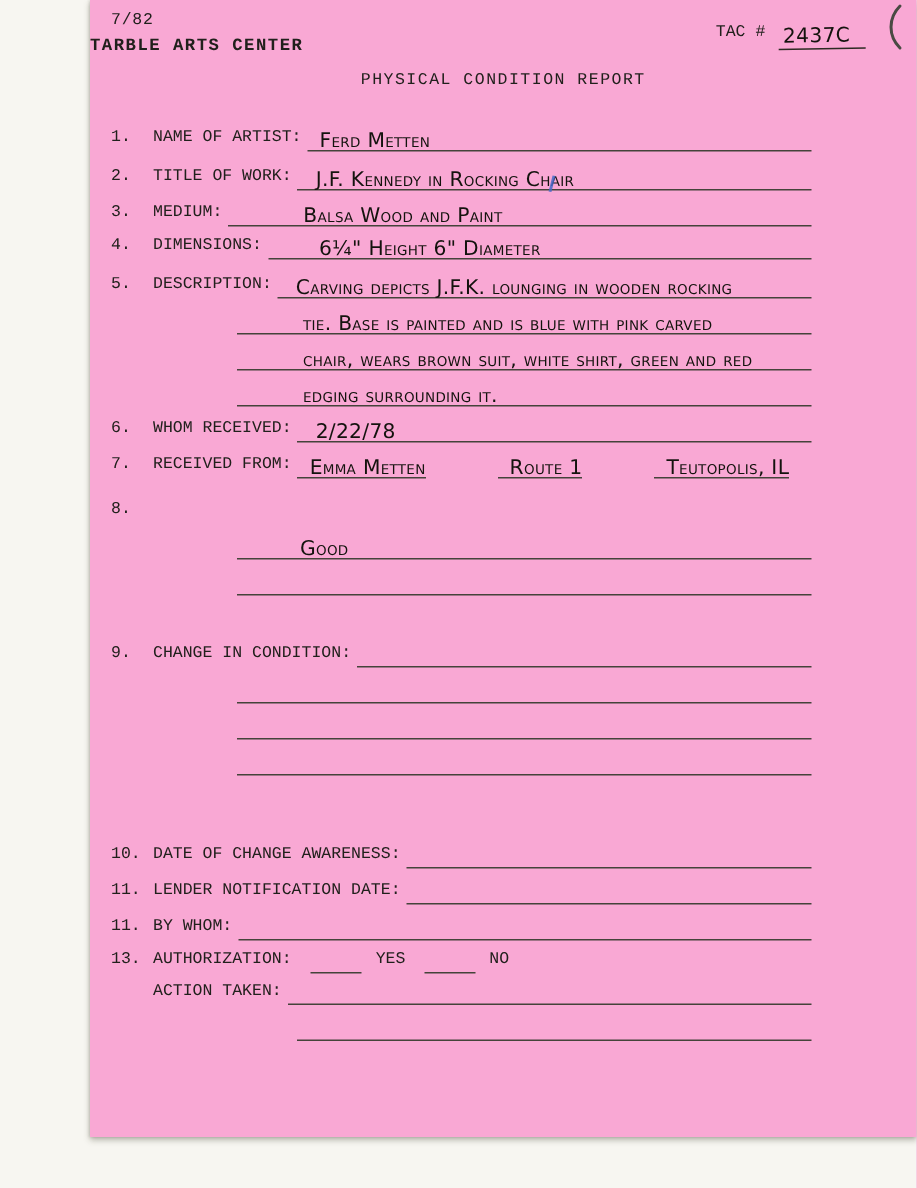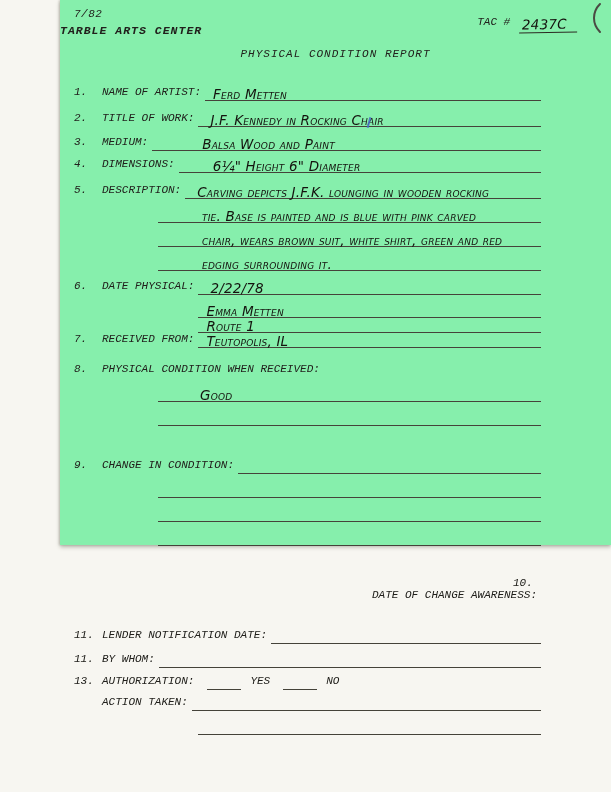--- a/index.html
+++ b/index.html
@@ -5,25 +5,24 @@
   html,body{margin:0;padding:0;}
   body{
     width:611px;height:792px;
     background:#f7f6f1;
     position:relative;
     overflow:hidden;
     font-family:"Liberation Mono", monospace;
   }
   .paper{
     position:absolute;left:60px;top:0;
-    width:551px;height:545px;
-    background:#86efac;
+    width:551px;height:758px;
+    background:#f9a8d4;
     box-shadow:0 2px 4px rgba(60,60,40,.35), -1px 0 2px rgba(60,60,40,.2);
     color:#21201c;
-    font-style:italic;
   }
   .date-code{
     position:absolute;top:8px;left:14px;
     font-size:11px;letter-spacing:.5px;
   }
   .title1{
     position:absolute;top:24px;left:0;width:100%;
     text-align:left;font-size:11.5px;font-weight:bold;letter-spacing:1px;
   }
   .title2{
@@ -84,33 +83,33 @@
   }
   .acc{
     border-bottom:1.5px solid #2c2a22;
     padding:0 16px 1px 2px;
     margin-left:19px;
   }
   .p8{padding-left:8px;} .p12{padding-left:12px;} .p34{padding-left:34px;}
   .p42{padding-left:42px;} .p50{padding-left:50px;} .p44{padding-left:44px;}
   .ind84{margin-left:84px;}
   .ind124{margin-left:124px;}
-  .stack{flex:1;display:flex;flex-direction:column;}
+  .stack{flex:1;display:flex;gap:48px;}
   .stack .fill{flex:none;min-height:14px;}
   .ink-blue{
     display:inline-block;width:2px;height:11px;
     background:#4668c8;
     transform:rotate(14deg);
     position:relative;left:-16px;top:2px;
     opacity:.85;
   }
   
   .mt6{margin-top:6px;} .mt8{margin-top:8px;} .mt10{margin-top:10px;}
   .mt5{margin-top:5px;} .mt14{margin-top:14px;} .mt32{margin-top:32px;}
-  .mt34{margin-top:34px;flex-direction:column;}
+  .mt34{margin-top:46px;}
 </style>
 </head>
 <body>
 
 <div class="paper">
 
   <div class="date-code">7/82</div>
 
   <div class="title1">TARBLE ARTS CENTER</div>
   <div class="title2">PHYSICAL CONDITION REPORT</div>
@@ -180,21 +179,21 @@
     </div>
     <div class="row mt8">
       <span class="fill ind84">
         <span class="hw p44">edging surrounding it.</span>
       </span>
     </div>
 
 
     <div class="row mt8">
       <span class="num">6.</span>
-      <span class="lbl">DATE PHYSICAL:</span>
+      <span class="lbl">WHOM RECEIVED:</span>
       <span class="fill">
         <span class="hw p12">2/22/78</span>
       </span>
     </div>
 
     <div class="row mt8">
       <span class="num">7.</span>
       <span class="lbl">RECEIVED FROM:</span>
       <span class="stack">
         <span class="fill">
@@ -204,21 +203,20 @@
           <span class="hw p8">Route 1</span>
         </span>
         <span class="fill">
           <span class="hw p8">Teutopolis, IL</span>
         </span>
       </span>
     </div>
 
     <div class="row mt14">
       <span class="num">8.</span>
-      <span class="lbl">PHYSICAL CONDITION WHEN RECEIVED:</span>
     </div>
     <div class="row mt8">
       <span class="fill ind84">
         <span class="hw p42">Good</span>
       </span>
     </div>
     <div class="row mt8">
       <span class="fill ind84"></span>
     </div>
 

